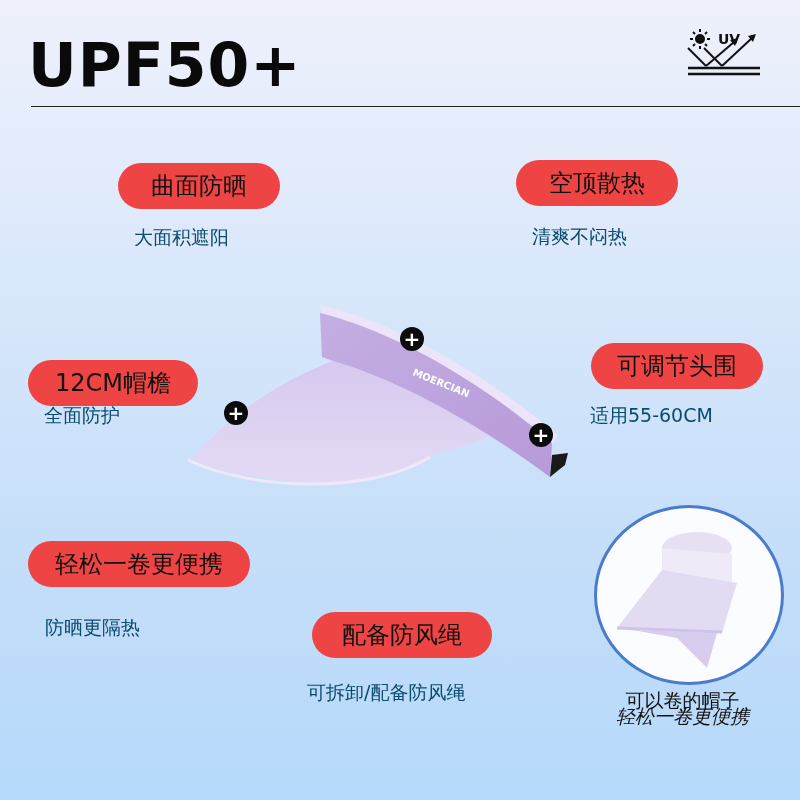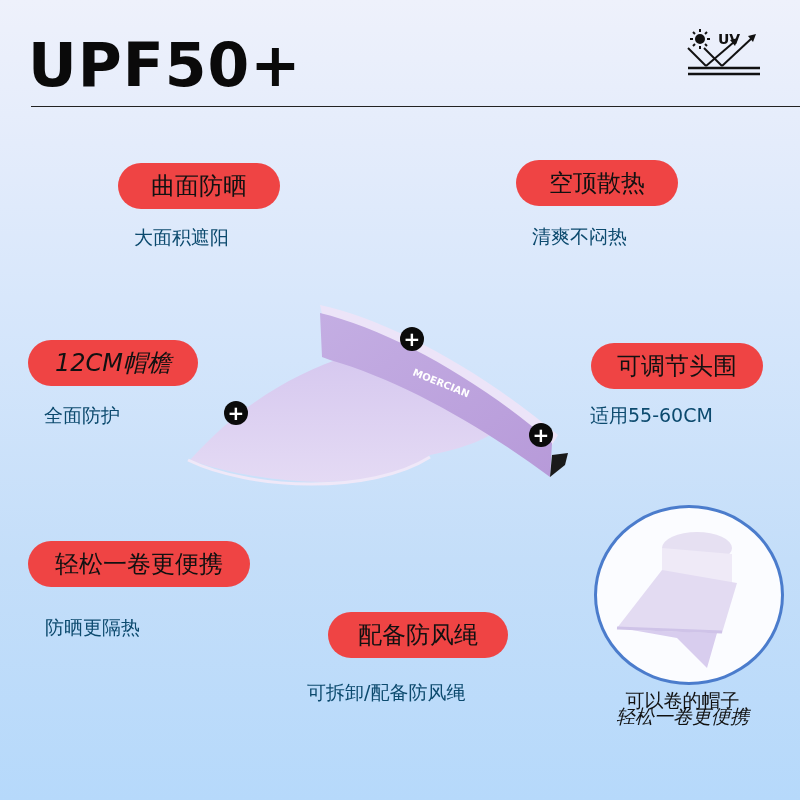--- a/index.html
+++ b/index.html
@@ -79,30 +79,30 @@
     <line x1="2" y1="46" x2="74" y2="46" stroke="#111" stroke-width="2.5"></line>
   </svg>
 </div>
 
 <div class="pill" style="left:118px; top:163px; width:162px;">曲面防晒</div>
 <div class="sub" style="left:134px; top:225px;">大面积遮阳</div>
 
 <div class="pill" style="left:516px; top:160px; width:162px;">空顶散热</div>
 <div class="sub" style="left:532px; top:224px;">清爽不闷热</div>
 
-<div class="pill" style="left:28px; top:340px; width:170px;font-style:italic;">12CM帽檐</div>
+<div class="pill" style="left:28px; top:360px; width:170px;">12CM帽檐</div>
 <div class="sub" style="left:44px; top:403px;">全面防护</div>
 
 <div class="pill" style="left:591px; top:343px; width:172px;">可调节头围</div>
 <div class="sub" style="left:590px; top:403px;">适用55-60CM</div>
 
 <div class="pill" style="left:28px; top:541px; width:222px;">轻松一卷更便携</div>
 <div class="sub" style="left:45px; top:605px;margin-top:10px;">防晒更隔热</div>
 
-<div class="pill" style="left:328px; top:612px; width:180px;text-align:center;">配备防风绳</div>
+<div class="pill" style="left:312px; top:612px; width:180px;text-align:center;">配备防风绳</div>
 <div class="sub" style="left:307px; top:680px;">可拆卸/配备防风绳</div>
 
 <div class="hat">
   <svg width="400" height="230" viewBox="0 0 400 230">
     <defs>
       <linearGradient id="brimG" x1="0" y1="0" x2="0" y2="1">
         <stop offset="0" stop-color="#d6c8ef"></stop>
         <stop offset="1" stop-color="#e4daf4"></stop>
       </linearGradient>
       <linearGradient id="bandG" x1="0" y1="0" x2="1" y2="1">

